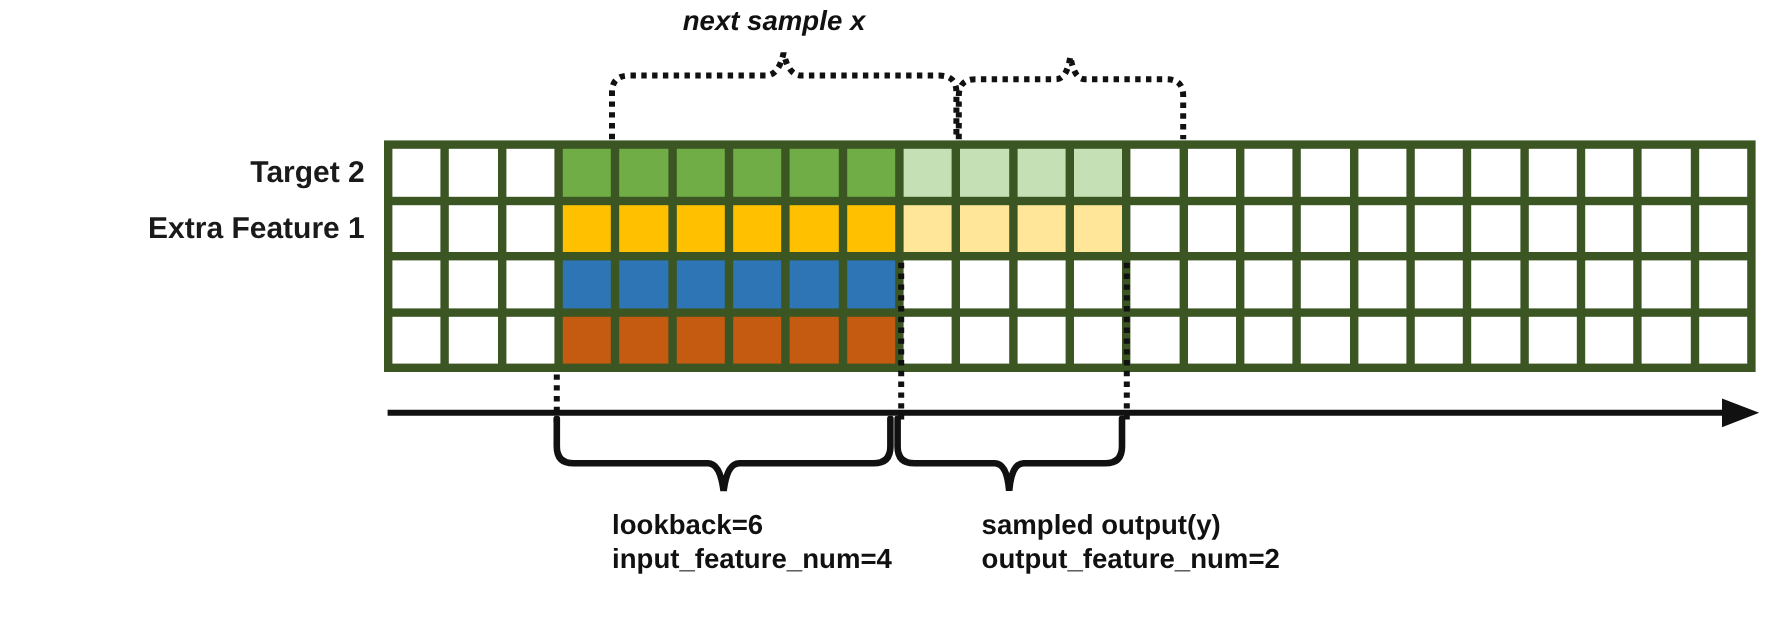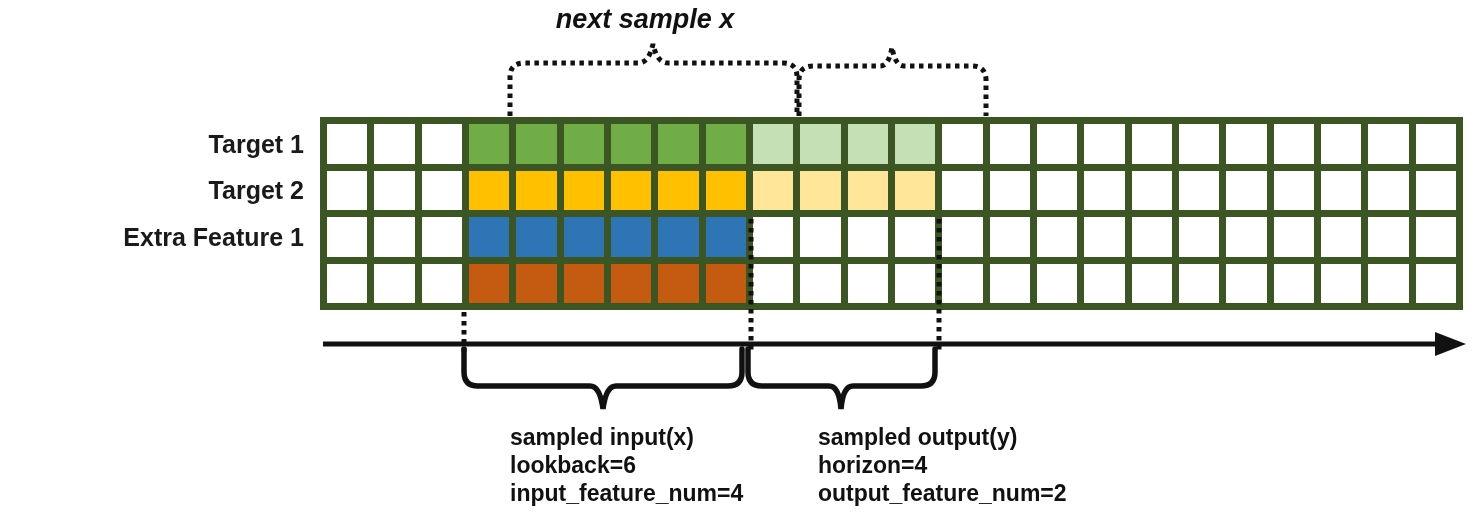--- a/index.html
+++ b/index.html
@@ -10,21 +10,21 @@
     font-family:"Liberation Sans", sans-serif;
     overflow:hidden;
   }
   .title{
     position:absolute;left:10px;top:4px;
     font-size:30px;font-weight:bold;color:#1a1a1a;
     letter-spacing:0px;
   }
   .sample-label{
     position:absolute;top:4px;
-    font-size:27px;font-style:italic;font-weight:600;color:#111;
+    font-size:23px;font-style:italic;font-weight:600;color:#111;
     text-align:center;
   }
   .sample-label.x{left:520px;width:250px;}
   .sample-label.y{left:775px;width:240px;}
   .grid{
     position:absolute;left:320px;top:117px;
     width:1143px;height:193px;
     box-sizing:border-box;
     display:grid;
     grid-template-rows:repeat(4,1fr);
@@ -62,21 +62,20 @@
 </style>
 </head>
 <body>
 
 <div class="canvas">
 
 
   <div class="sample-label x">next sample x</div>
 
   <div class="row-labels">
-    <div class="row-label">Target 1</div>
     <div class="row-label">Target 2</div>
     <div class="row-label">Extra Feature 1</div>
   </div>
 
   <div class="grid" style="background: rgb(59, 86, 35); grid-template-columns: repeat(24, 1fr);">
       <div class="cell" style="background: rgb(255, 255, 255);"></div>
       <div class="cell" style="background: rgb(255, 255, 255);"></div>
       <div class="cell" style="background: rgb(255, 255, 255);"></div>
       <div class="cell" style="background: rgb(112, 173, 71);"></div>
       <div class="cell" style="background: rgb(112, 173, 71);"></div>
@@ -186,23 +185,21 @@
 
     <line x1="323" y1="344" x2="1438" y2="344" stroke="#111111" stroke-width="5"></line>
     <polygon points="1435,332 1466,344 1435,356" fill="#111111"></polygon>
 
     <path d="M 464 349 L 464 372 Q 464 386 478 386 L 590 386 Q 600 386 603 409 Q 606 386 616 386 L 728 386 Q 742 386 742 372 L 742 349" fill="none" stroke="#111111" stroke-width="5.5" stroke-linecap="round"></path>
 
     <path d="M 748 349 L 748 372 Q 748 386 762 386 L 829 386 Q 839 386 841 409 Q 843 386 853 386 L 921 386 Q 935 386 935 372 L 935 349" fill="none" stroke="#111111" stroke-width="5.5" stroke-linecap="round"></path>
   </svg>
 
   <div class="caption input">
-    <div>sampled input(x)</div>
     <div>lookback=6</div>
     <div>input_feature_num=4</div>
   </div>
   <div class="caption output">
     <div>sampled output(y)</div>
-    <div>horizon=4</div>
     <div>output_feature_num=2</div>
   </div>
 
 </div>
 
 </body></html>

